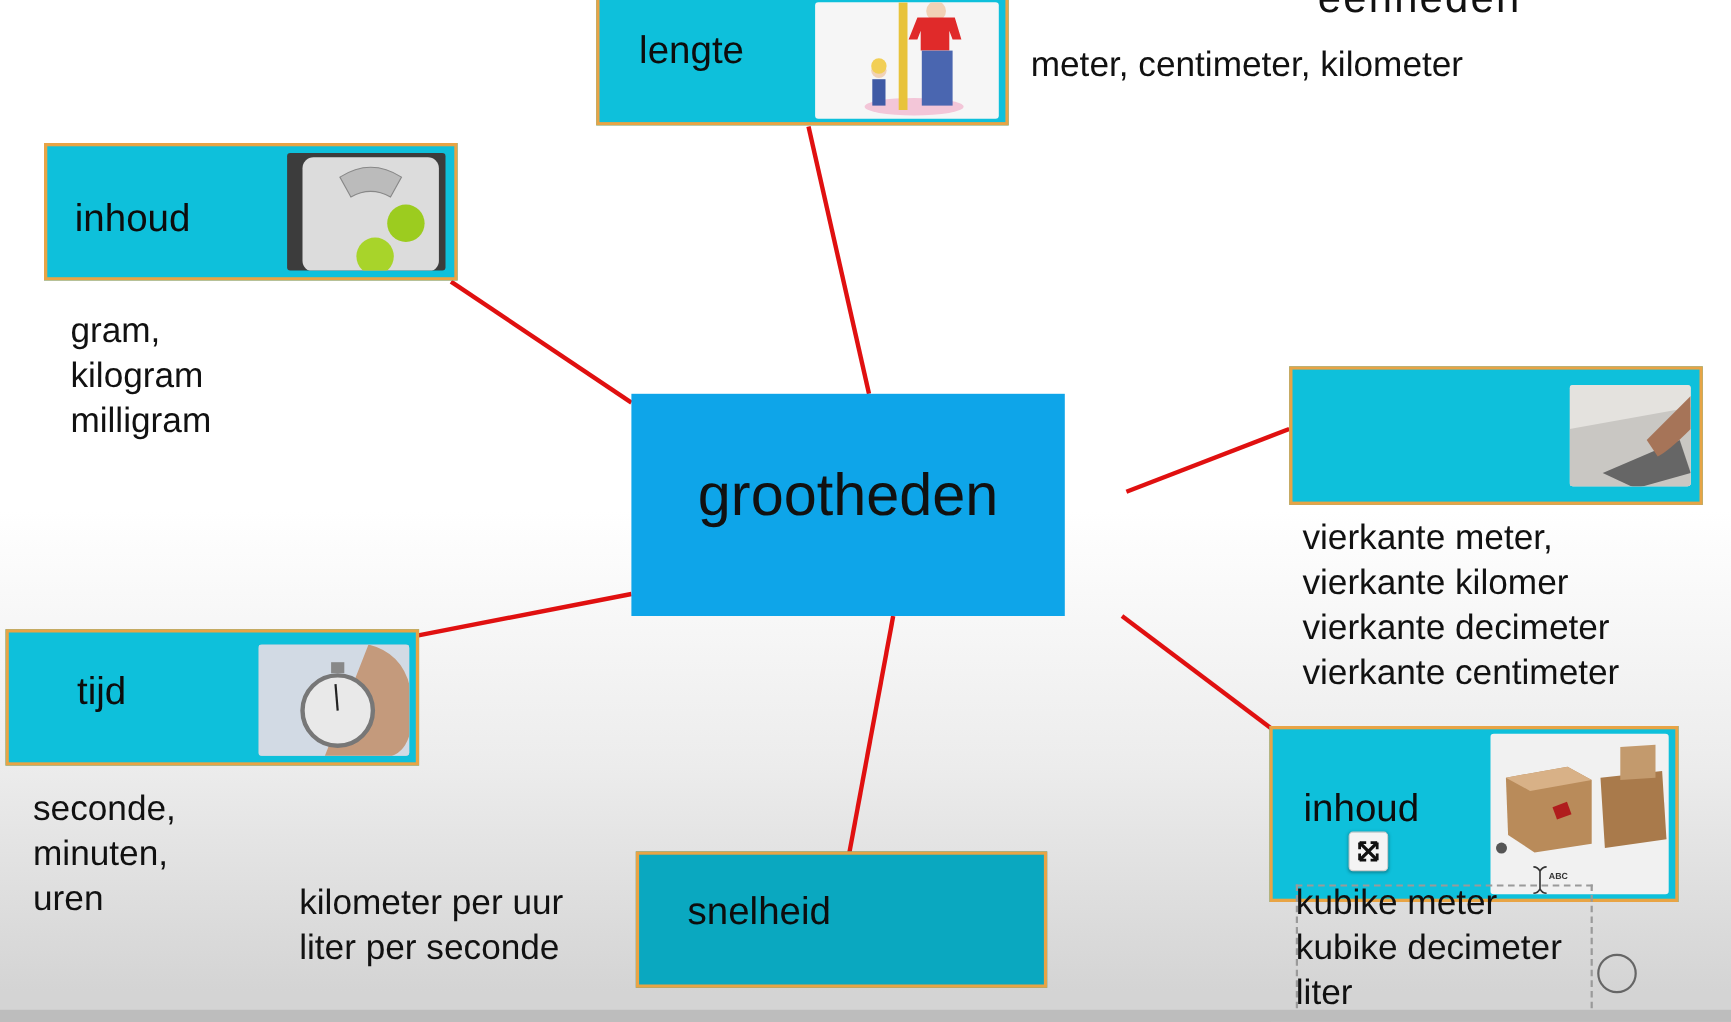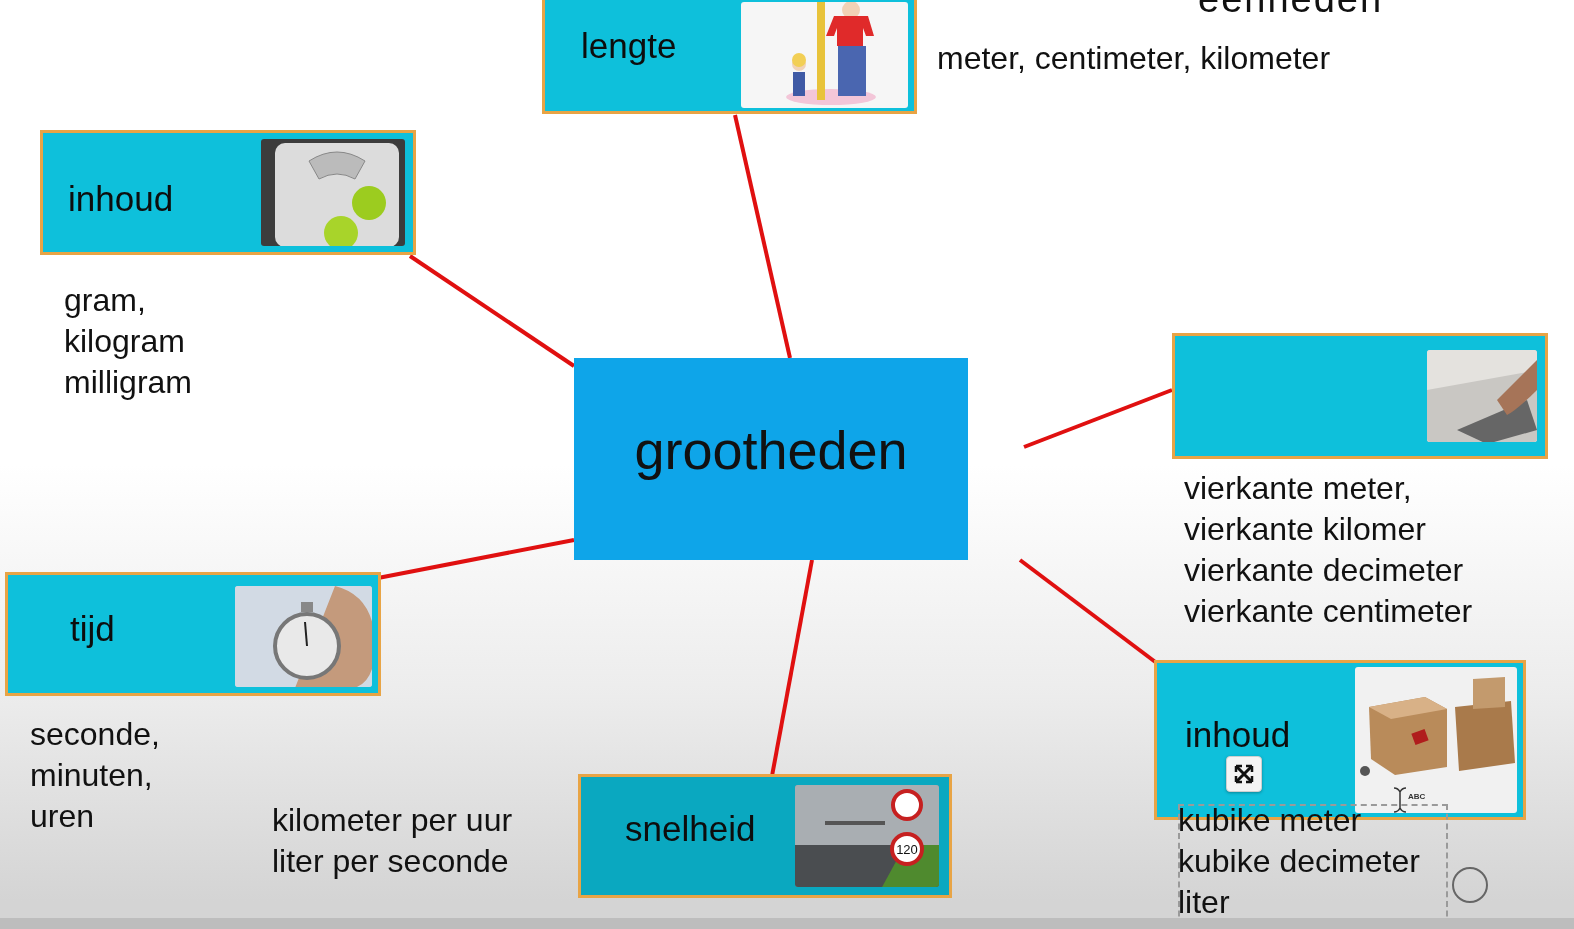--- a/index.html
+++ b/index.html
@@ -108,31 +108,20 @@
       <rect x="66" y="16" width="12" height="10" fill="#888"></rect>
     </svg>
   </div>
 </div>
 <div class="units" style="left:30px;top:714px;">seconde,
 minuten,
 uren</div>
 
 <div class="qbox" style="left:578px;top:774px;width:374px;height:124px;background:#0aa8c0;">
   <span class="label" style="margin-left:44px;margin-top:-14px;">snelheid</span>
-  <div class="pic" style="left:214px;right:10px;top:8px;bottom:8px;background:#8e9396;">
-    <svg width="146" height="104" viewBox="0 0 146 104">
-      <rect width="146" height="60" fill="#a9aeb2"></rect>
-      <rect y="60" width="146" height="44" fill="#4a4d50"></rect>
-      <polygon points="110,60 146,60 146,104 86,104" fill="#4f8a2e"></polygon>
-      <rect x="30" y="36" width="60" height="4" fill="#555"></rect>
-      <circle cx="112" cy="20" r="14" fill="#fff" stroke="#c62020" stroke-width="4"></circle>
-      <circle cx="112" cy="64" r="15" fill="#fff" stroke="#c62020" stroke-width="4"></circle>
-      <text x="112" y="69" font-size="13" text-anchor="middle" font-family="Liberation Sans, sans-serif" fill="#111">120</text>
-    </svg>
-  </div>
 </div>
 <div class="units" style="left:272px;top:800px;">kilometer per uur
 liter per seconde</div>
 
 <div class="qbox" style="left:1154px;top:660px;width:372px;height:160px;">
   <span class="label" style="margin-left:28px;margin-top:-10px;">inhoud</span>
   <div class="pic" style="left:198px;right:6px;top:4px;bottom:4px;background:#f1f1f1;">
     <svg width="166" height="112" viewBox="0 0 166 112">
       <polygon points="14,40 70,30 92,42 92,100 40,108 16,92" fill="#b98b5a"></polygon>
       <polygon points="14,40 70,30 92,42 36,52" fill="#d8b187"></polygon>

